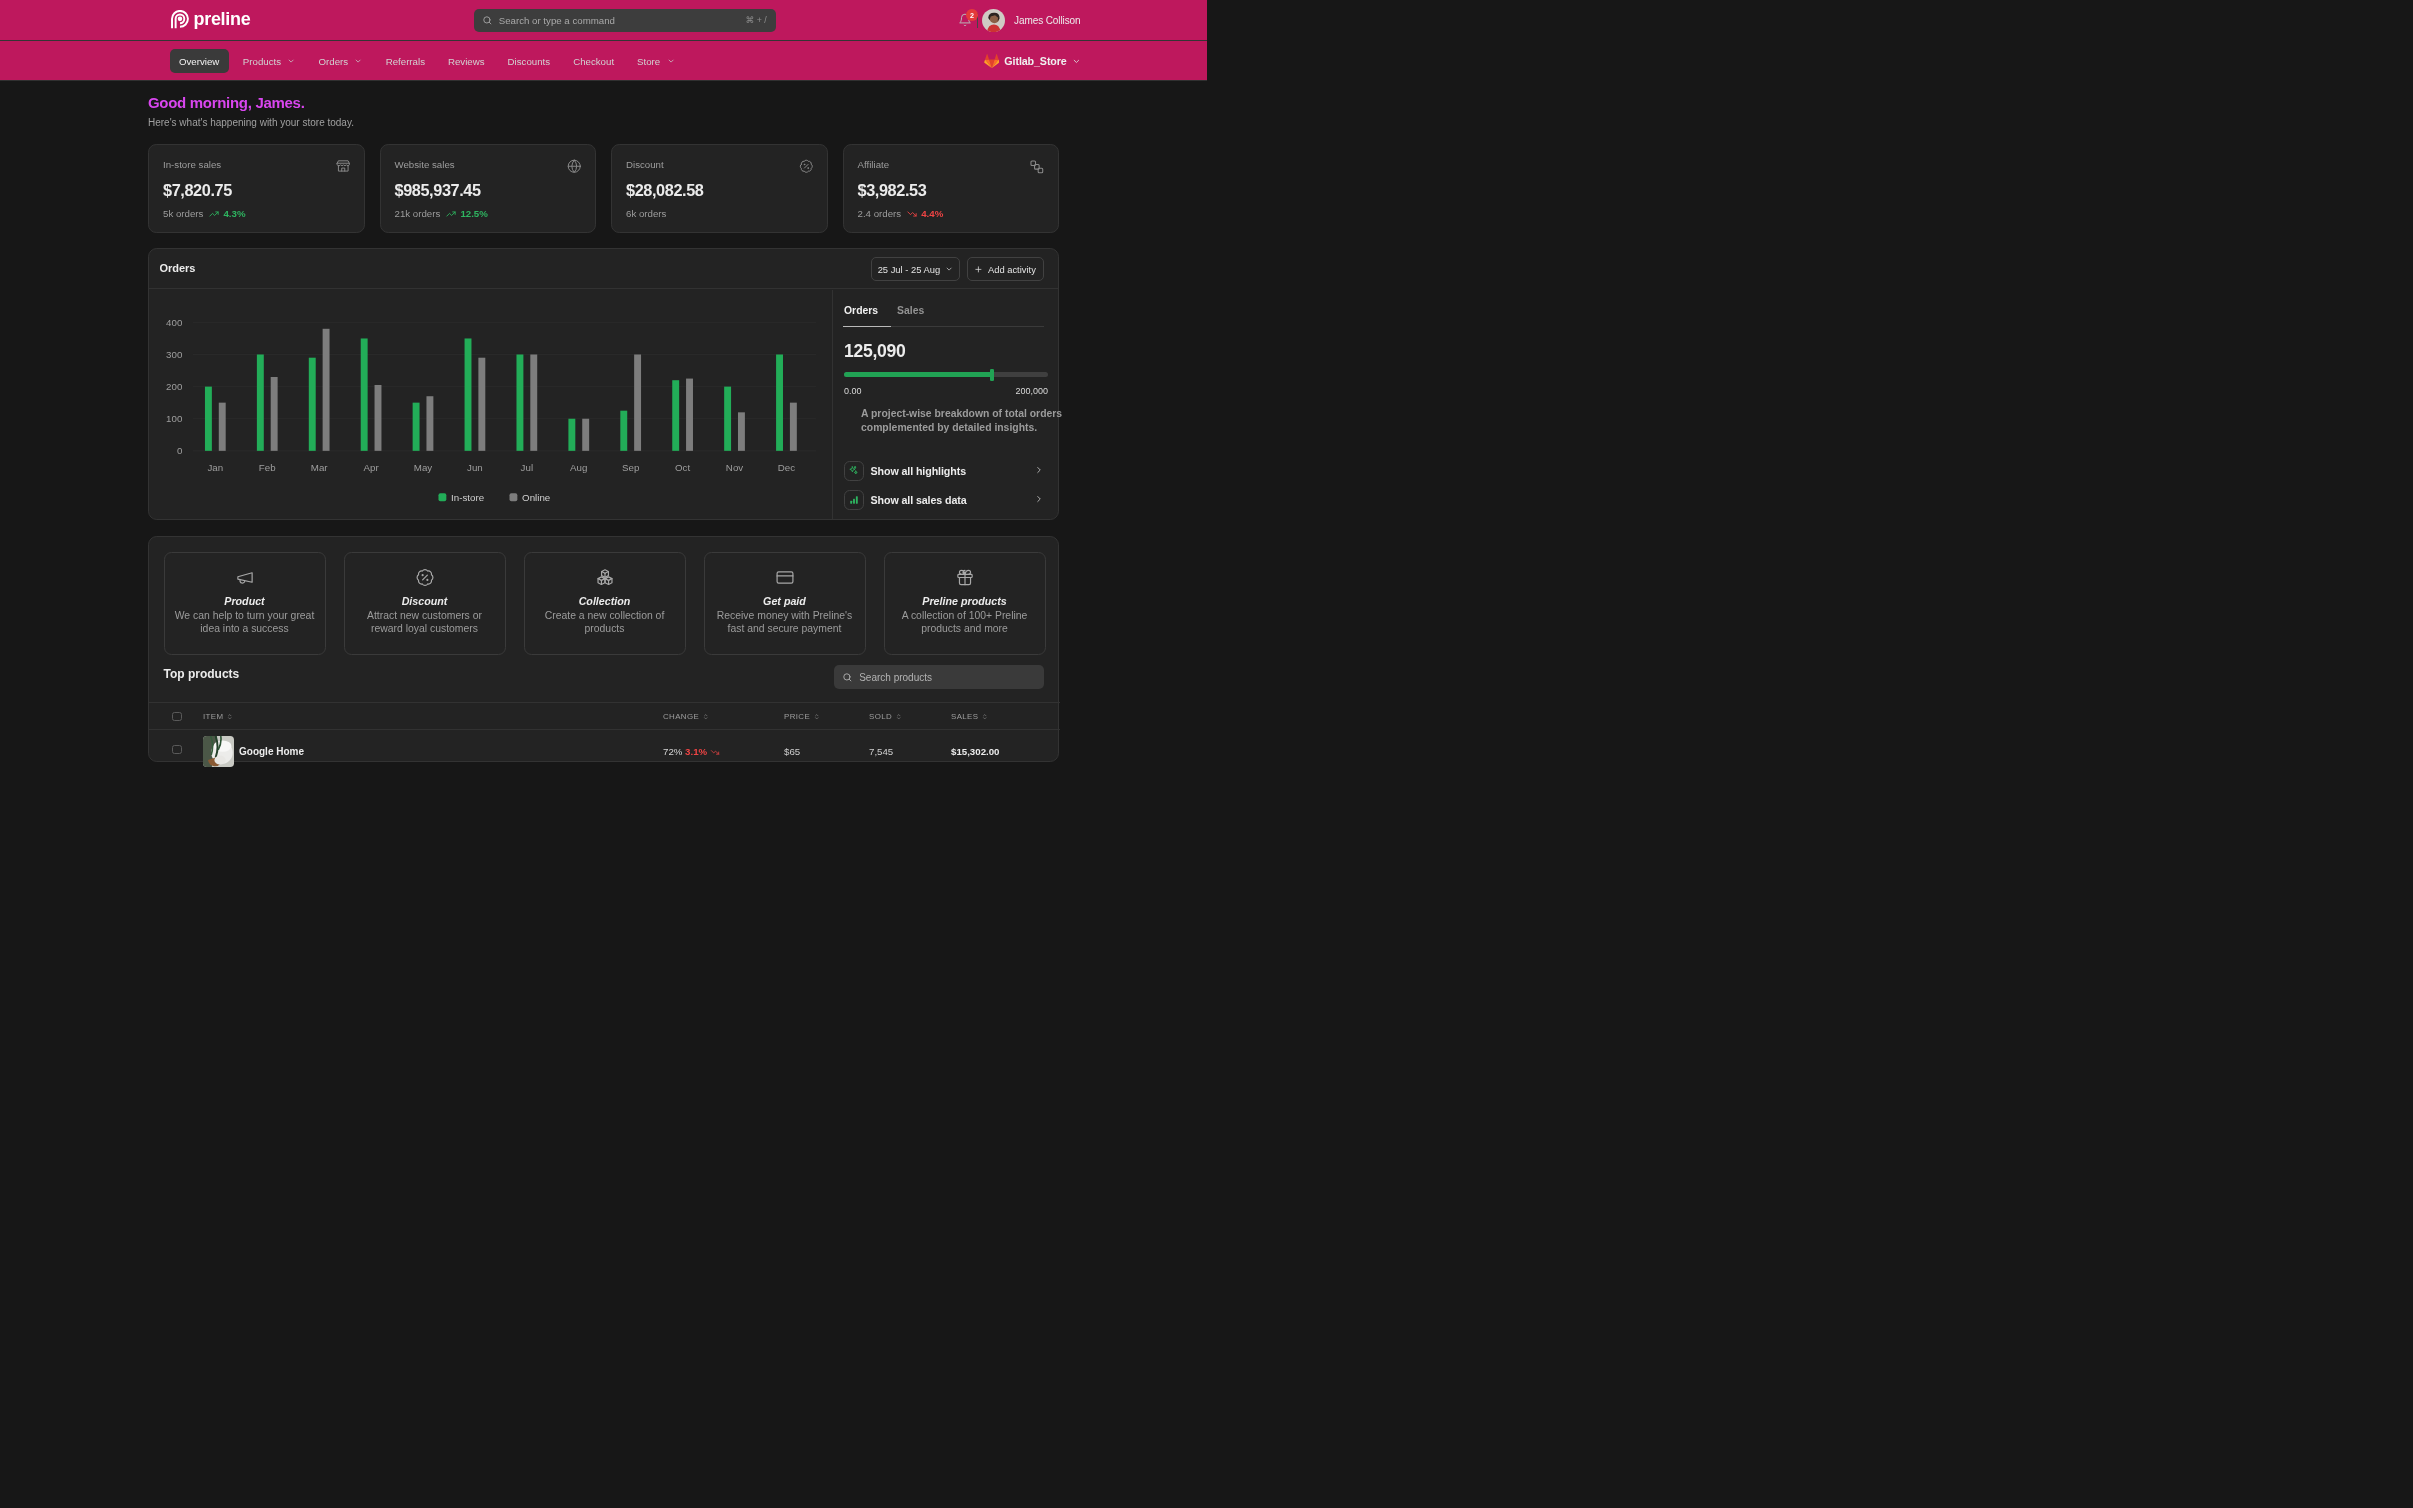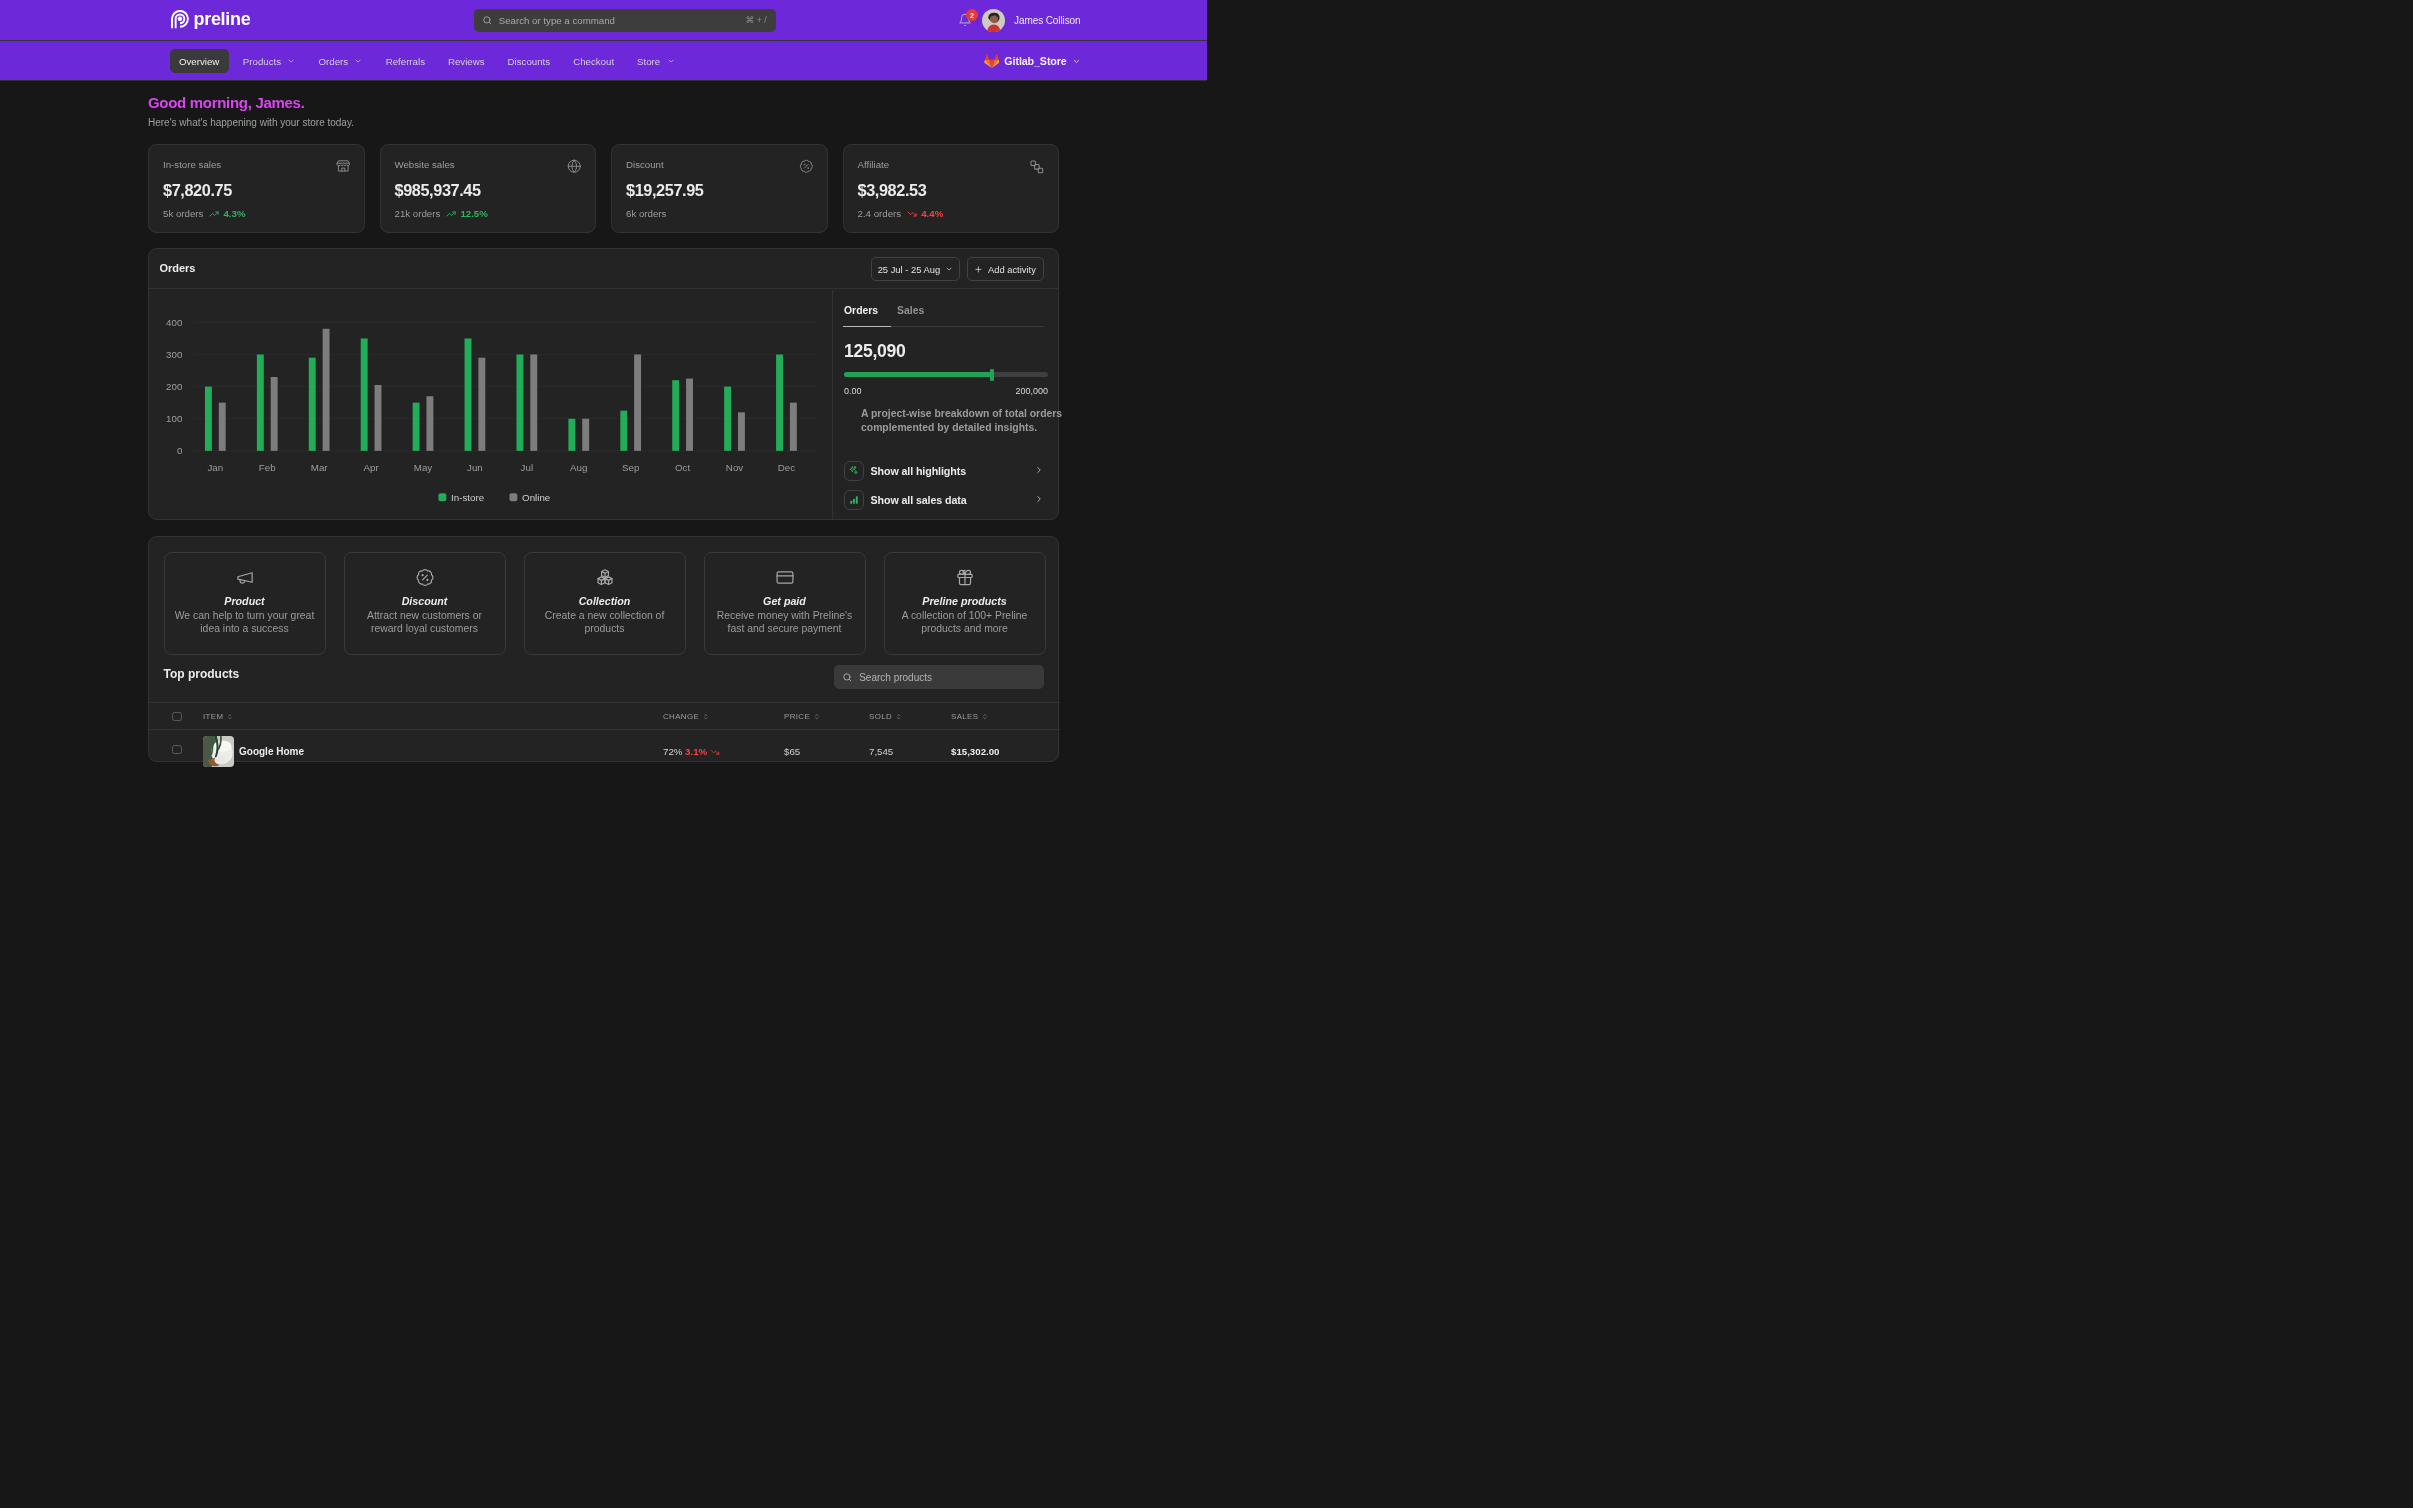--- a/index.html
+++ b/index.html
@@ -1,17 +1,17 @@
 <!DOCTYPE html>
 <html style="font-size:10px"><head>
 <meta charset="utf-8">
 <style>
 * { margin:0; padding:0; box-sizing:border-box; }
 html,body { width:1207px; height:754px; overflow:hidden; background:#171717; font-family:"Liberation Sans", sans-serif; }
-.band { background:#6d28d9;padding-left:43px; }
+.band { background:#be185d;padding-left:43px; }
 .wrap { width:911px; margin:0 auto; position:relative; }
 
 #hdr { height:41px; border-bottom:0.6px solid #343434; position:relative; }
 #hdr .wrap { height:40px; }
 .logo { position:absolute; left:0; top:9.4px; display:flex; align-items:center; gap:5px; }
 .logo-word { color:#fff; font-weight:bold; font-size:18px; letter-spacing:-0.3px; }
 .searchbar { position:absolute; left:304px; top:8.5px; width:302px; height:23px; background:#3d3d3d; border-radius:5px; display:flex; align-items:center; padding:0 8.8px; color:#a6a6a6; }
 .searchbar .ph { font-size:9.7px; margin-left:5.7px; color:#a9a9a9; }
 .searchbar .kbd { margin-left:auto; font-size:8.8px; color:#8f8f8f; }
 .hdr-right { position:absolute; right:0; top:0; height:40px; display:flex; align-items:center; }
@@ -195,21 +195,21 @@
             </svg> 12.5%</span></div>
     </div>
     <div class="scard">
       <div class="lbl">Discount</div>
       <div class="ic"><svg width="14.5" height="14.5" viewBox="0 0 24 24" fill="none" stroke="currentColor" stroke-width="1.6" stroke-linecap="round" stroke-linejoin="round">
             <path d="M3.85 8.62a4 4 0 0 1 4.78-4.77 4 4 0 0 1 6.74 0 4 4 0 0 1 4.78 4.78 4 4 0 0 1 0 6.74 4 4 0 0 1-4.77 4.78 4 4 0 0 1-6.75 0 4 4 0 0 1-4.78-4.77 4 4 0 0 1 0-6.76z"></path>
             <path d="m15 9-6 6"></path>
             <circle cx="9" cy="9" r="0.6"></circle>
             <circle cx="15" cy="15" r="0.6"></circle>
           </svg></div>
-      <div class="val">$19,257.95</div>
+      <div class="val">$28,082.58</div>
       <div class="row">6k orders</div>
     </div>
     <div class="scard">
       <div class="lbl">Affiliate</div>
       <div class="ic"><svg width="15.7" height="15.7" viewBox="0 0 24 24" fill="none" stroke="currentColor" stroke-width="1.6" stroke-linecap="round" stroke-linejoin="round">
             <rect x="3" y="3" width="7" height="7" rx="1.5"></rect>
             <rect x="8.5" y="8.5" width="7" height="7" rx="1.5"></rect>
             <rect x="14" y="14" width="7" height="7" rx="1.5"></rect>
           </svg></div>
       <div class="val">$3,982.53</div>

